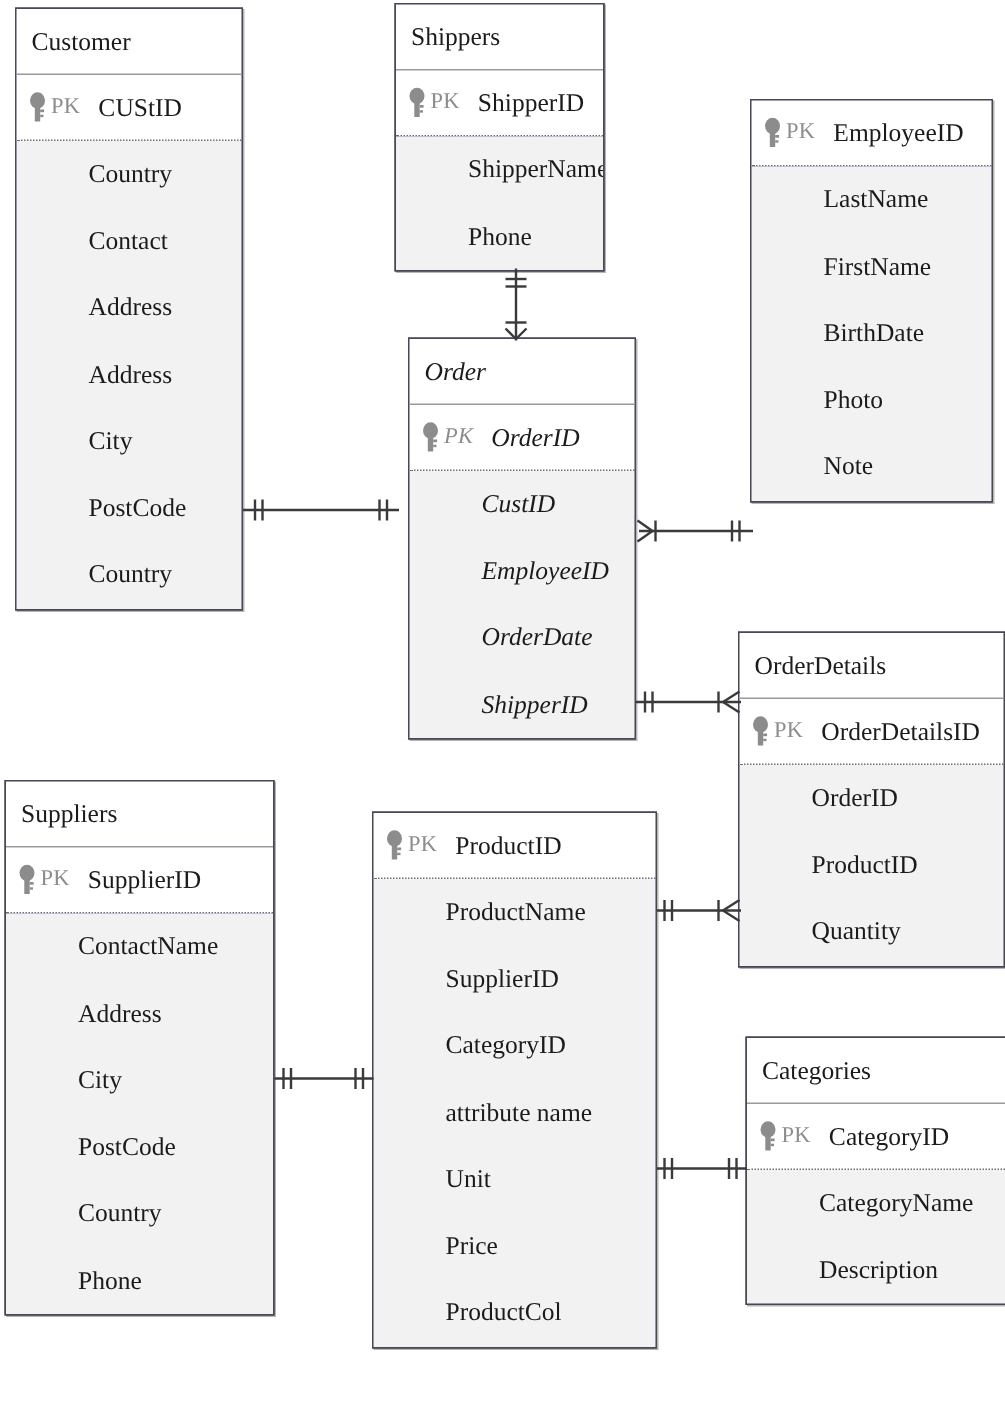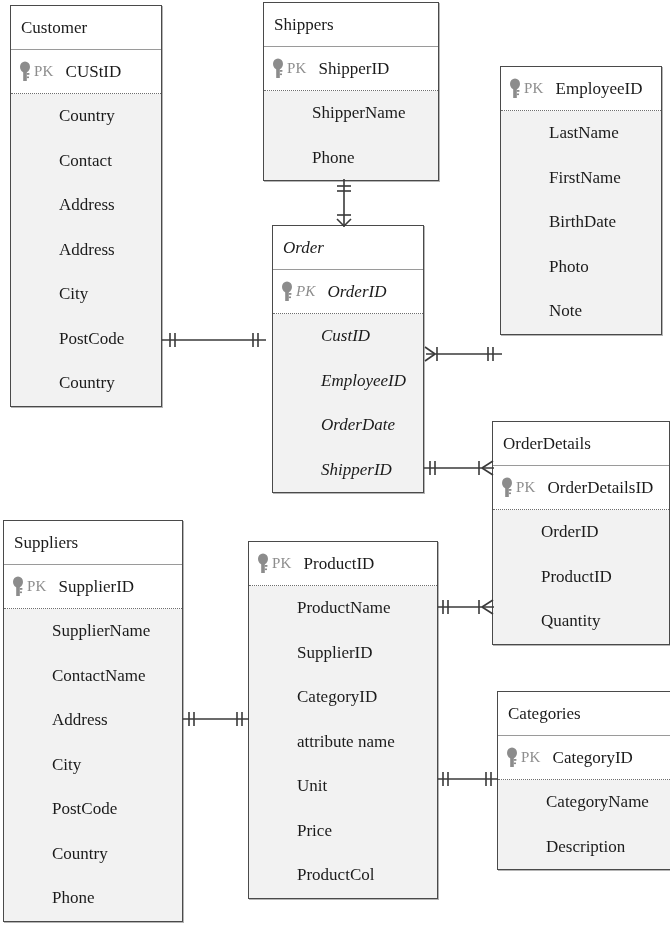--- a/index.html
+++ b/index.html
@@ -108,21 +108,21 @@
       <div class="attr">Country</div>
       <div class="attr">Contact</div>
       <div class="attr">Address</div>
       <div class="attr">Address</div>
       <div class="attr">City</div>
       <div class="attr">PostCode</div>
       <div class="attr">Country</div>
     </div>
   </div>
 
-  <div class="entity" style="left:263px; top:2px; width:176px;">
+  <div class="entity" style="left:263px; top:2px; width:140px;">
     <div class="entity-title">Shippers</div>
     <div class="entity-pk">
       <span class="pk-key">
         <svg width="14" height="22" viewBox="0 0 14 22">
             <ellipse cx="6" cy="6" rx="5" ry="5.5" fill="#8c8c8c"></ellipse>
             <rect x="4.2" y="9" width="3.6" height="11" fill="#8c8c8c"></rect>
             <rect x="7.8" y="12" width="2.6" height="1.8" fill="#8c8c8c"></rect>
             <rect x="7.8" y="15.5" width="2.2" height="1.6" fill="#8c8c8c"></rect>
           </svg>
       </span>
@@ -208,21 +208,20 @@
             <ellipse cx="6" cy="6" rx="5" ry="5.5" fill="#8c8c8c"></ellipse>
             <rect x="4.2" y="9" width="3.6" height="11" fill="#8c8c8c"></rect>
             <rect x="7.8" y="12" width="2.6" height="1.8" fill="#8c8c8c"></rect>
             <rect x="7.8" y="15.5" width="2.2" height="1.6" fill="#8c8c8c"></rect>
           </svg>
       </span>
       <span class="pk-label">PK</span>
       <span class="pk-name">SupplierID</span>
     </div>
     <div class="entity-attrs">
-      <div class="attr">SupplierName</div>
       <div class="attr">ContactName</div>
       <div class="attr">Address</div>
       <div class="attr">City</div>
       <div class="attr">PostCode</div>
       <div class="attr">Country</div>
       <div class="attr">Phone</div>
     </div>
   </div>
 
   <div class="entity" style="left:248px; top:541px; width:190px;">

